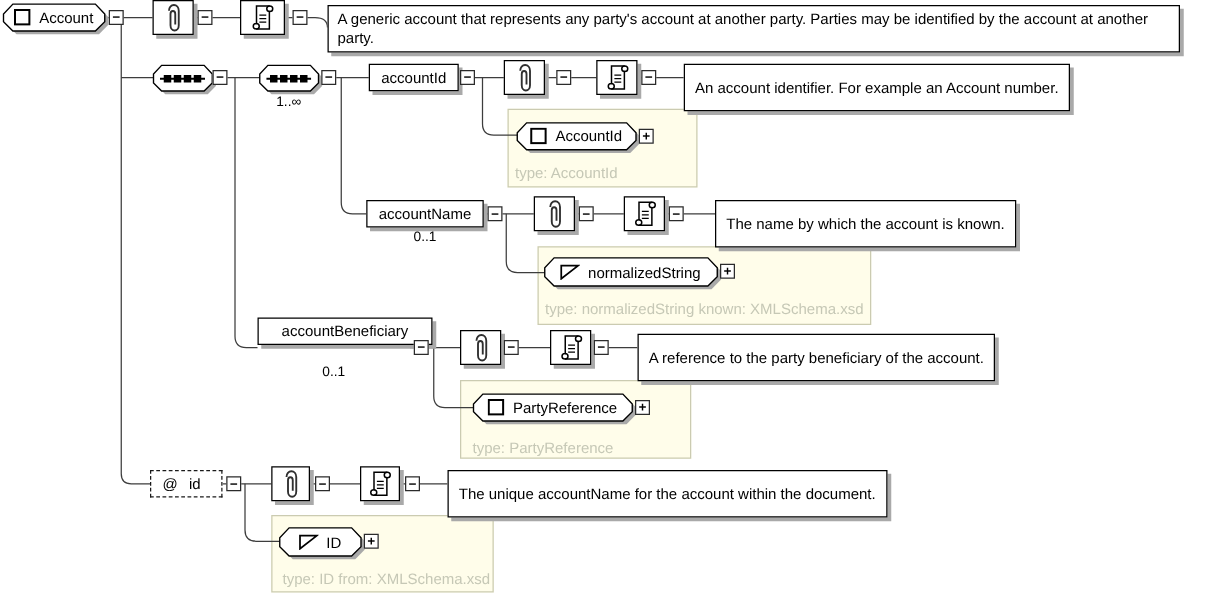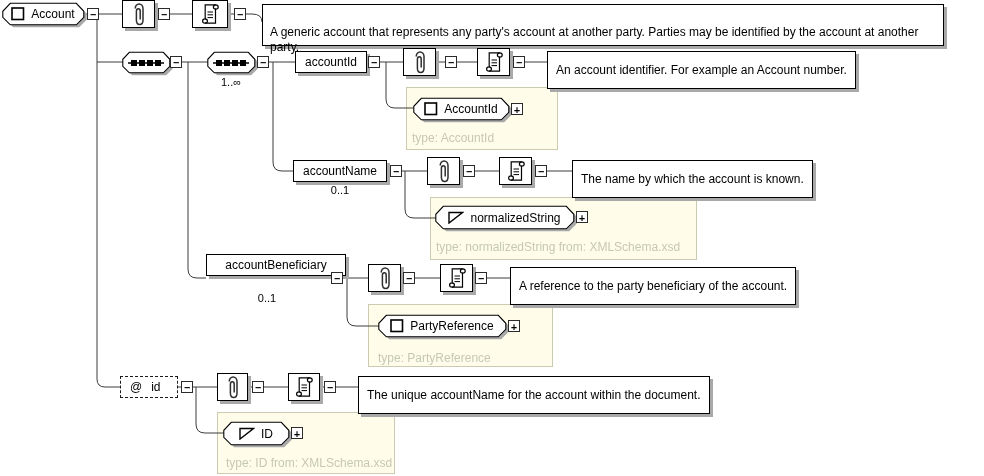--- a/index.html
+++ b/index.html
@@ -9,21 +9,21 @@
   .ypanel{position:absolute;background:#fffdea;border:1px solid #cbcbb1;z-index:1;box-sizing:border-box;}
   .rbox{position:absolute;height:22px;background:#fff;border:1px solid #000;box-sizing:border-box;
         box-shadow:3px 3px 0 #a9a9a9;display:flex;align-items:center;justify-content:center;
         white-space:nowrap;z-index:3;}
   .attr{border:1px dashed #1a1a1a;box-shadow:none;justify-content:flex-start;padding-left:9px;gap:9px;}
   .ibox{position:absolute;width:33px;height:28px;background:#fff;border:1px solid #000;box-sizing:border-box;
         box-shadow:3px 3px 0 #a9a9a9;display:flex;align-items:center;justify-content:center;z-index:3;}
   .abox{position:absolute;height:22px;background:#fff;border:1px solid #000;box-sizing:border-box;
         box-shadow:3px 3px 0 #a9a9a9;display:flex;align-items:center;padding:18px 8px;
         white-space:nowrap;z-index:3;}
-  .abox.multi{height:38px;white-space:normal;line-height:15px;padding:20px 7px;align-items:flex-start;}
+  .abox.multi{height:38px;white-space:normal;line-height:15px;padding:3px 7px;align-items:flex-start;}
   .pm{position:absolute;width:12px;height:12px;background:#fff;border:1px solid #2b2b2b;box-sizing:border-box;
       z-index:4;display:flex;align-items:center;justify-content:center;
       font:bold 10px/9px "DejaVu Sans Mono",monospace;cursor:pointer;}
   .oct{position:absolute;z-index:3;display:flex;align-items:center;justify-content:center;}
   .oct svg.bg{position:absolute;left:0;top:0;overflow:visible;}
   .oct .c{position:relative;z-index:1;display:flex;align-items:center;gap:6px;white-space:nowrap;}
   .occ{position:absolute;font-size:11px;text-align:center;z-index:3;}
   .tnote{position:absolute;color:#c6c8b6;font-size:12px;white-space:nowrap;z-index:3;}
   .ic{display:flex;align-items:center;}
 </style>
@@ -224,21 +224,21 @@
     <span class="c">
         <span class="ic">
           <svg width="16" height="13" viewBox="0 0 16 13">
             <polygon points="1,1.5 14.5,1.5 1,12" fill="#fff" stroke="#000" stroke-width="1.4"></polygon>
           </svg>
         </span>
         <span>normalizedString</span>
       </span>
   </div>
   <div class="pm" style="left:576px;top:211px">+</div>
-  <div class="tnote" style="left:436px;top:240px">type: normalizedString from: XMLSchema.xsd</div>
+  <div class="tnote" style="left:436px;top:240px">type: normalizedString known: XMLSchema.xsd</div>
 
   <div class="rbox" style="left:206px;top:254px;width:140px">
     <span>accountBeneficiary</span>
   </div>
   <div class="occ" style="left:206px;top:292px;width:122px">0..1</div>
   <div class="pm" style="left:331px;top:272px">−</div>
   <div class="ibox" style="left:368px;top:264px">
     <span class="ic">
         <svg width="20" height="26" viewBox="0 0 20 26">
           <path d="M6.2,7.6 C6.2,4.9 7.9,3 10.1,3 C12.3,3 14,4.9 14,7.6 L14,19.2 C14,21.6 12.6,23.4 10.7,23.4 C8.8,23.4 7.4,21.6 7.4,19.2 L7.4,10.2 C7.4,8.8 8.2,7.8 9.3,7.8 C10.4,7.8 11.2,8.8 11.2,10.2 L11.2,18.6" fill="none" stroke="#2f2f2f" stroke-width="1.5"></path>

